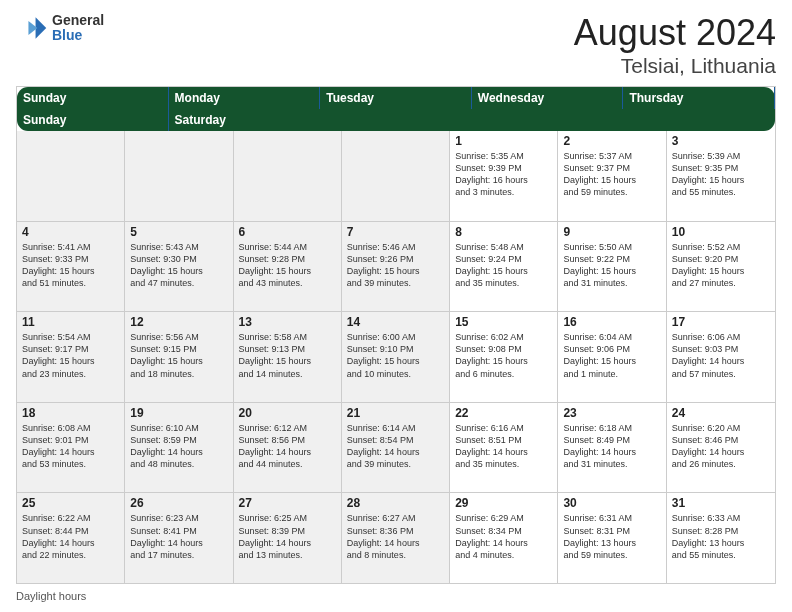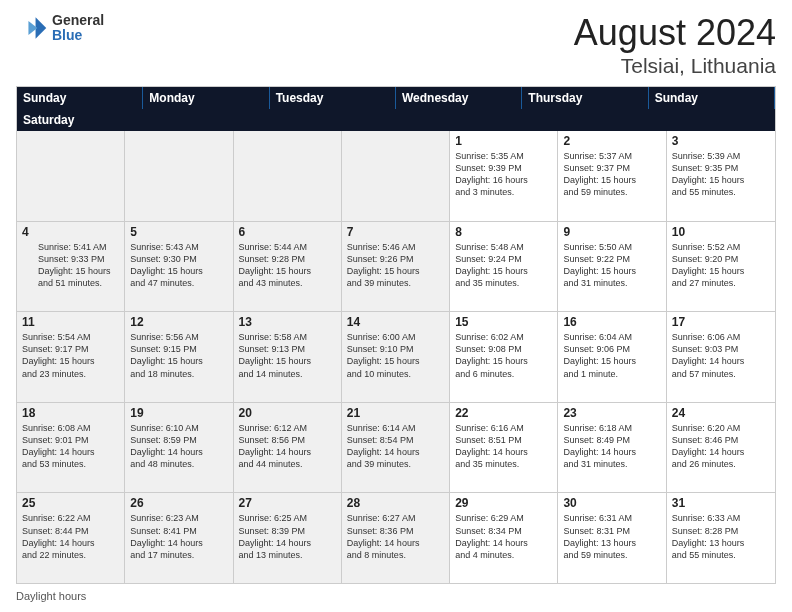--- a/index.html
+++ b/index.html
@@ -55,22 +55,23 @@
       color: #444;
     }
     .calendar {
       flex: 1;
       display: flex;
       flex-direction: column;
       border: 1px solid #ccc;
     }
     .cal-header {
       display: grid;
-      grid-template-columns: repeat(6, 1fr);
-      background: #0f172a;
+      grid-template-columns: repeat(5, 1fr);
+      background: #14532d;
+      border-radius: 11px;
     }
     .cal-header-cell {
       color: #fff;
       font-size: 12px;
       font-weight: bold;
       padding: 4px 6px;
       text-align: left;
       border-right: 1px solid #1a5a9a;
     }
     .cal-header-cell:last-child { border-right: none; }
@@ -169,21 +170,21 @@
             <div class="day-num">3</div>
             <div class="day-info" style="white-space: pre-line;">Sunrise: 5:39 AM
 Sunset: 9:35 PM
 Daylight: 15 hours
 and 55 minutes.</div>
           </div>
         </div>
         <div class="cal-row">
           <div class="cal-cell shaded">
             <div class="day-num">4</div>
-            <div class="day-info" style="white-space: pre-line; margin-left: 16px;">Sunrise: 5:41 AM
+            <div class="day-info" style="white-space: pre-line;">Sunrise: 5:41 AM
 Sunset: 9:33 PM
 Daylight: 15 hours
 and 51 minutes.</div>
           </div>
           <div class="cal-cell shaded">
             <div class="day-num">5</div>
             <div class="day-info" style="white-space: pre-line;">Sunrise: 5:43 AM
 Sunset: 9:30 PM
 Daylight: 15 hours
 and 47 minutes.</div>

